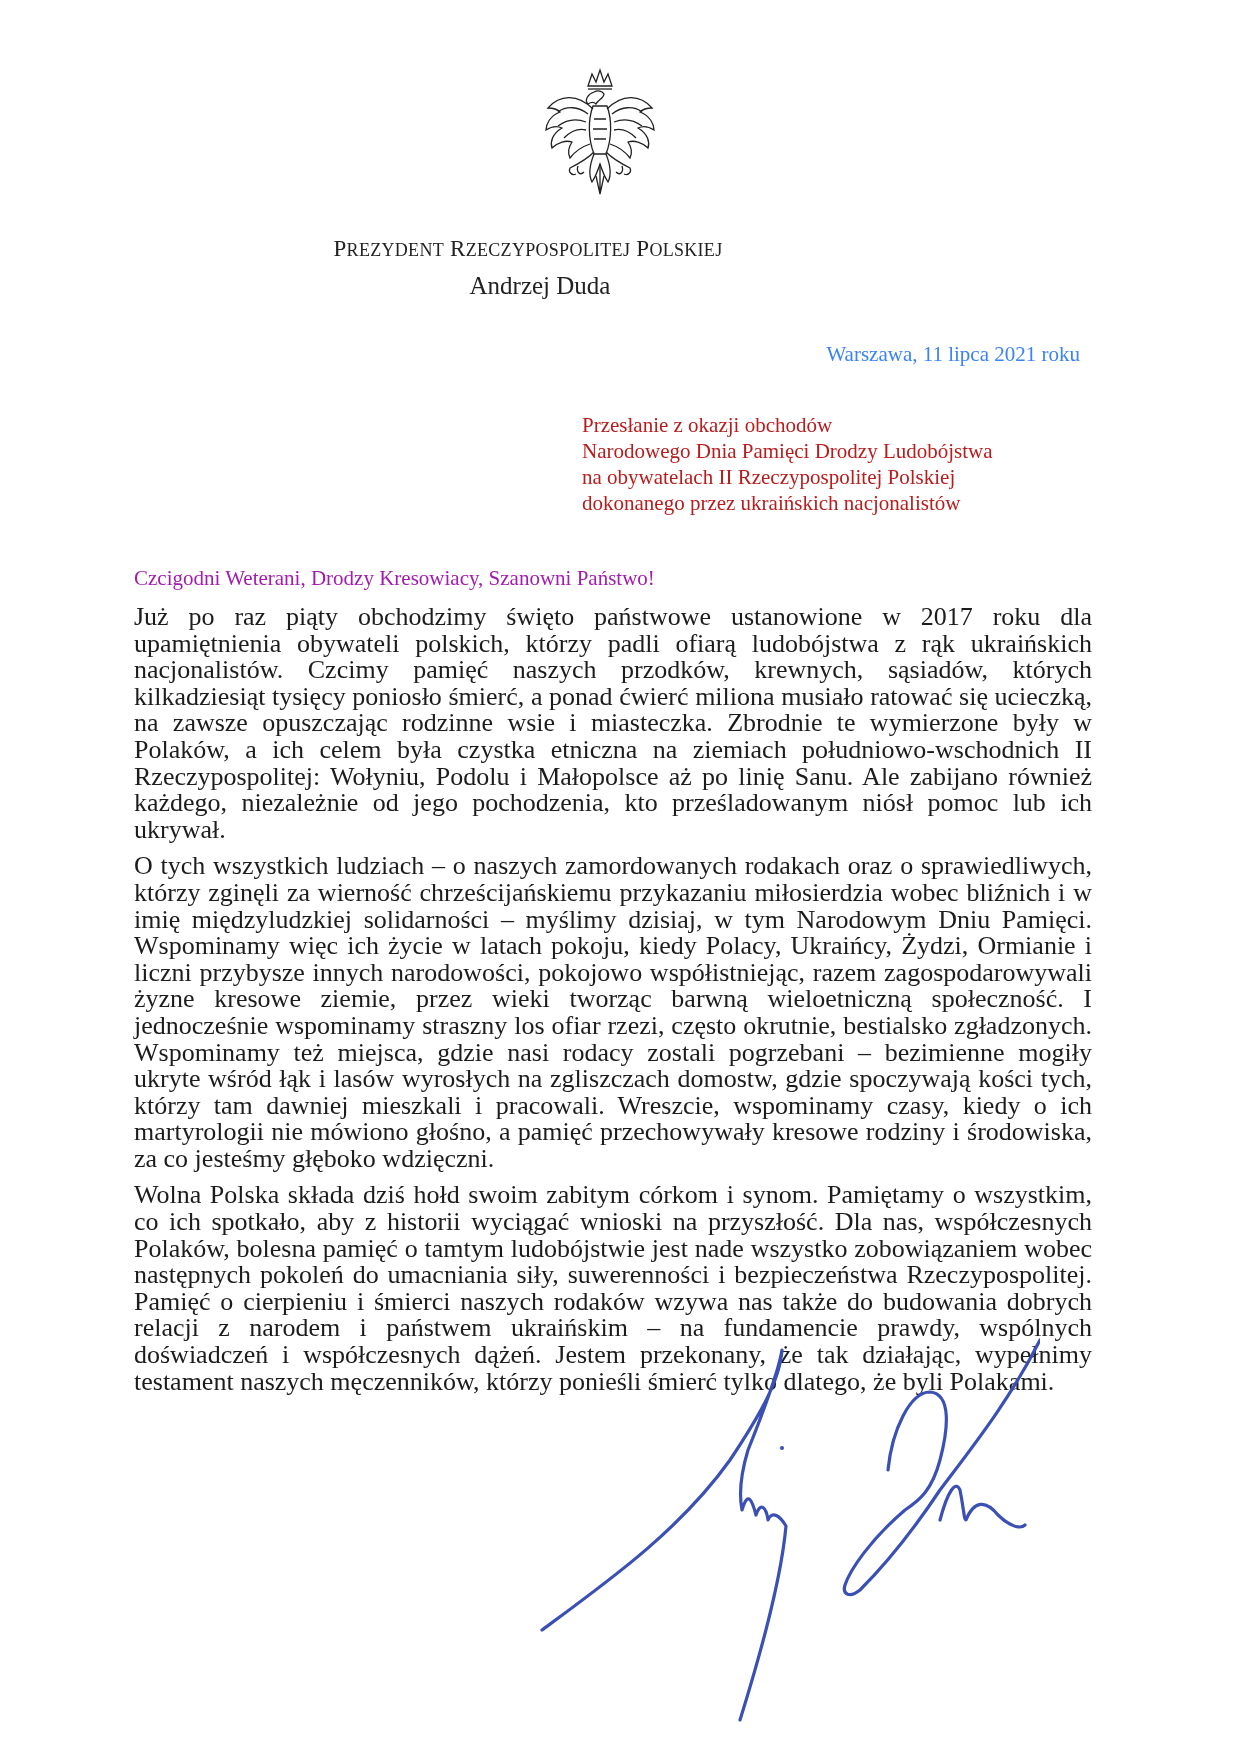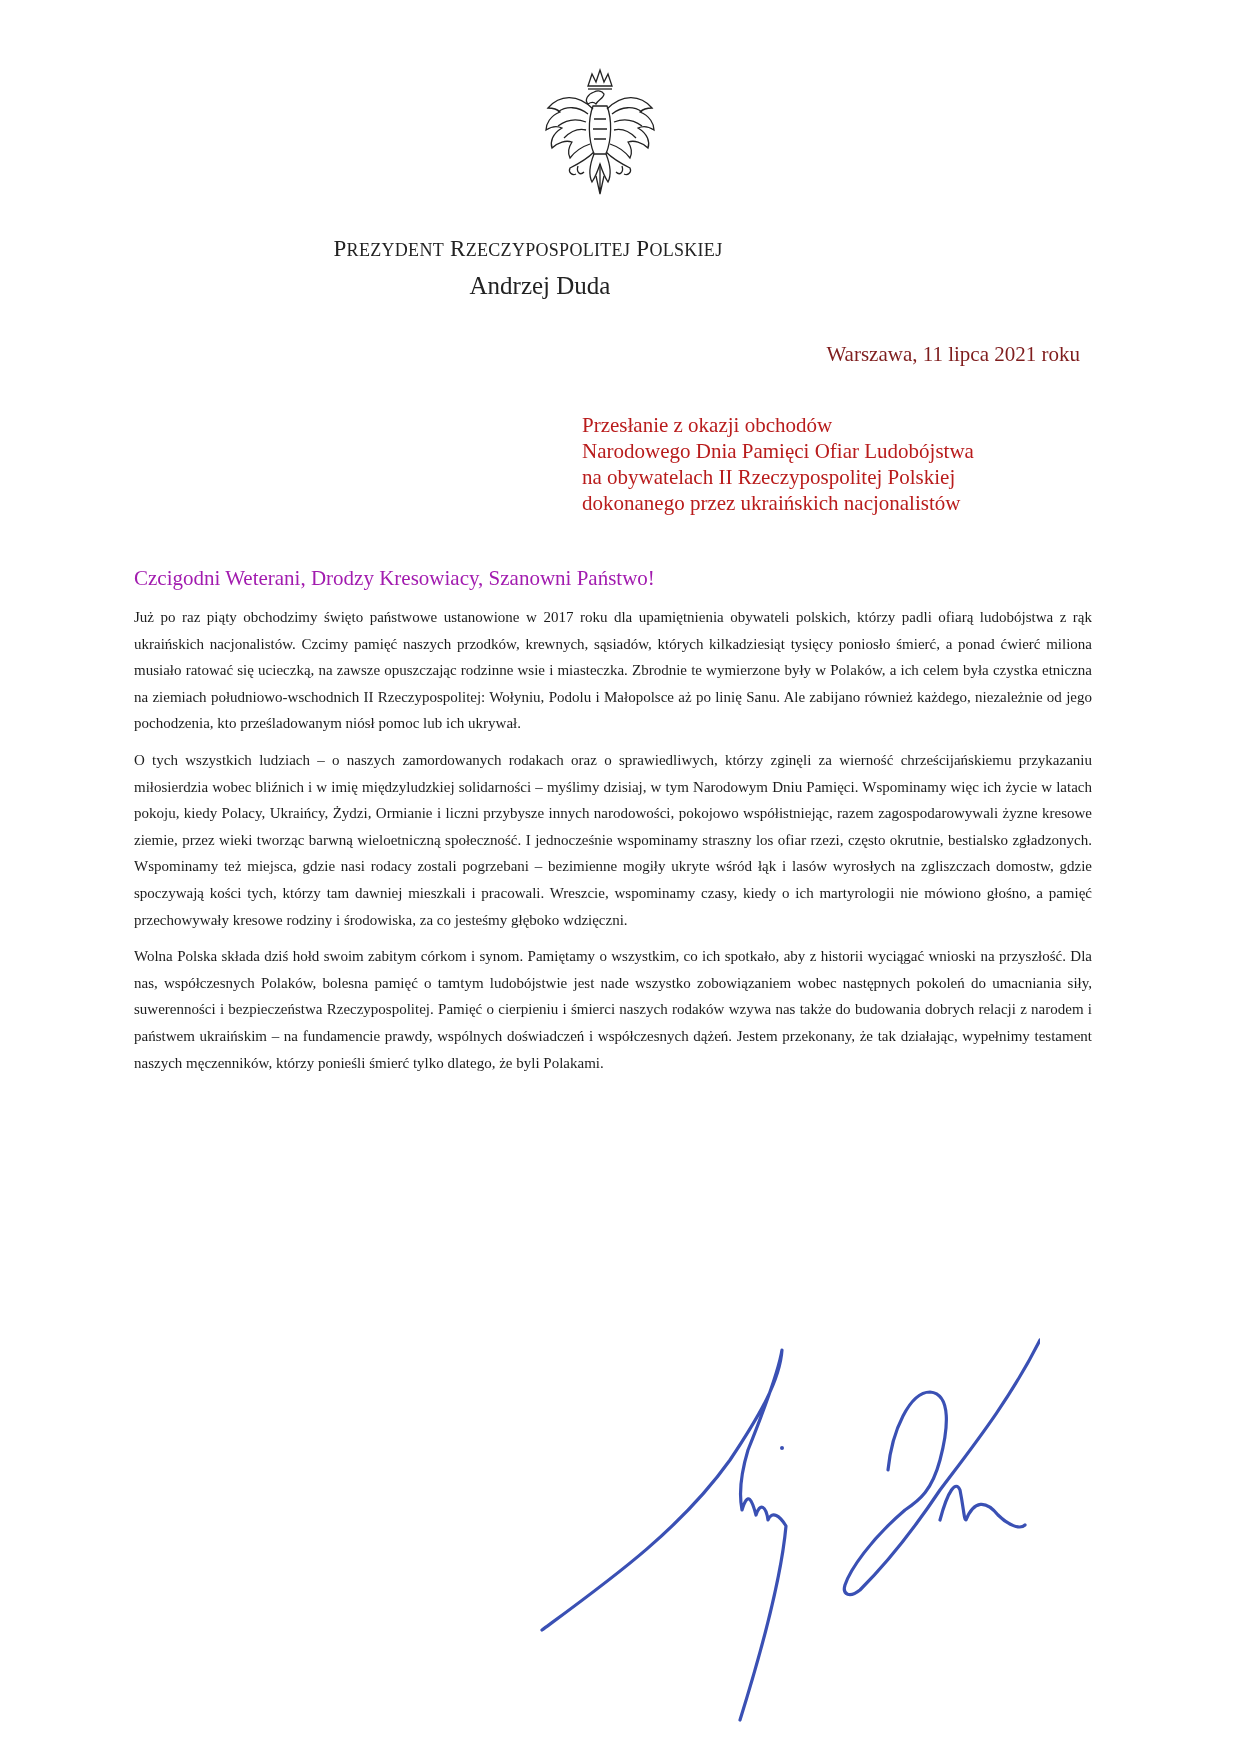--- a/index.html
+++ b/index.html
@@ -14,34 +14,34 @@
     text-align: center; font-size: 23px; letter-spacing: 0.3px; color: #222;
   }
   .header-title .sc-big { font-size: 23px; }
   .header-title .sc-small { font-size: 18px; }
   .header-name {
     position: absolute; left: 0; width: 1080px; top: 272px;
     text-align: center; font-size: 25px; color: #222;
   }
   .date-line {
     position: absolute; right: 160px; top: 342px;
-    font-size: 21px; color: #7f1d1d;
+    font-size: 21px; color: #3b82f6;
   }
   .subject {
     position: absolute; left: 582px; top: 412px;
     font-size: 21px; line-height: 26px; color: #b91c1c;
   }
   .subject div { white-space: nowrap; }
   .salutation {
     position: absolute; left: 134px; top: 566px;
     font-size: 21px; color: #a21caf;
   }
   .body-text {
     position: absolute; left: 134px; top: 604px; width: 958px;
-    font-size: 15px; line-height: 26.6px; color: #1c1c1c;
+    font-size: 26px; line-height: 26.6px; color: #1c1c1c;
   }
   .body-text p {
     margin: 0 0 10px 0; text-align: justify; text-align-last: left;
     hyphens: none;
   }
   .signature { position: absolute; left: 520px; top: 1320px; width: 520px; height: 420px; }
 </style>
 </head>
 <body>
 
@@ -74,21 +74,21 @@
     <span class="sc-big">P</span><span class="sc-small">REZYDENT</span>
     <span class="sc-big">R</span><span class="sc-small">ZECZYPOSPOLITEJ</span>
     <span class="sc-big">P</span><span class="sc-small">OLSKIEJ</span>
   </div>
   <div class="header-name">Andrzej Duda</div>
 
   <div class="date-line">Warszawa, 11 lipca 2021 roku</div>
 
   <div class="subject">
     <div>Przesłanie z okazji obchodów</div>
-    <div>Narodowego Dnia Pamięci Ofiar Ludobójstwa</div>
+    <div>Narodowego Dnia Pamięci Drodzy Ludobójstwa</div>
     <div>na obywatelach II Rzeczypospolitej Polskiej</div>
     <div>dokonanego przez ukraińskich nacjonalistów</div>
   </div>
 
   <div class="salutation">Czcigodni Weterani, Drodzy Kresowiacy, Szanowni Państwo!</div>
 
   <div class="body-text">
     <p>Już po raz piąty obchodzimy święto państwowe ustanowione w 2017 roku dla upamiętnienia obywateli polskich, którzy padli ofiarą ludobójstwa z rąk ukraińskich nacjonalistów. Czcimy pamięć naszych przodków, krewnych, sąsiadów, których kilkadziesiąt tysięcy poniosło śmierć, a ponad ćwierć miliona musiało ratować się ucieczką, na zawsze opuszczając rodzinne wsie i miasteczka. Zbrodnie te wymierzone były w Polaków, a ich celem była czystka etniczna na ziemiach południowo-wschodnich II Rzeczypospolitej: Wołyniu, Podolu i Małopolsce aż po linię Sanu. Ale zabijano również każdego, niezależnie od jego pochodzenia, kto prześladowanym niósł pomoc lub ich ukrywał.</p>
     <p>O tych wszystkich ludziach – o naszych zamordowanych rodakach oraz o sprawiedliwych, którzy zginęli za wierność chrześcijańskiemu przykazaniu miłosierdzia wobec bliźnich i w imię międzyludzkiej solidarności – myślimy dzisiaj, w tym Narodowym Dniu Pamięci. Wspominamy więc ich życie w latach pokoju, kiedy Polacy, Ukraińcy, Żydzi, Ormianie i liczni przybysze innych narodowości, pokojowo współistniejąc, razem zagospodarowywali żyzne kresowe ziemie, przez wieki tworząc barwną wieloetniczną społeczność. I jednocześnie wspominamy straszny los ofiar rzezi, często okrutnie, bestialsko zgładzonych. Wspominamy też miejsca, gdzie nasi rodacy zostali pogrzebani – bezimienne mogiły ukryte wśród łąk i lasów wyrosłych na zgliszczach domostw, gdzie spoczywają kości tych, którzy tam dawniej mieszkali i pracowali. Wreszcie, wspominamy czasy, kiedy o ich martyrologii nie mówiono głośno, a pamięć przechowywały kresowe rodziny i środowiska, za co jesteśmy głęboko wdzięczni.</p>
     <p>Wolna Polska składa dziś hołd swoim zabitym córkom i synom. Pamiętamy o wszystkim, co ich spotkało, aby z historii wyciągać wnioski na przyszłość. Dla nas, współczesnych Polaków, bolesna pamięć o tamtym ludobójstwie jest nade wszystko zobowiązaniem wobec następnych pokoleń do umacniania siły, suwerenności i bezpieczeństwa Rzeczypospolitej. Pamięć o cierpieniu i śmierci naszych rodaków wzywa nas także do budowania dobrych relacji z narodem i państwem ukraińskim – na fundamencie prawdy, wspólnych doświadczeń i współczesnych dążeń. Jestem przekonany, że tak działając, wypełnimy testament naszych męczenników, którzy ponieśli śmierć tylko dlatego, że byli Polakami.</p>

